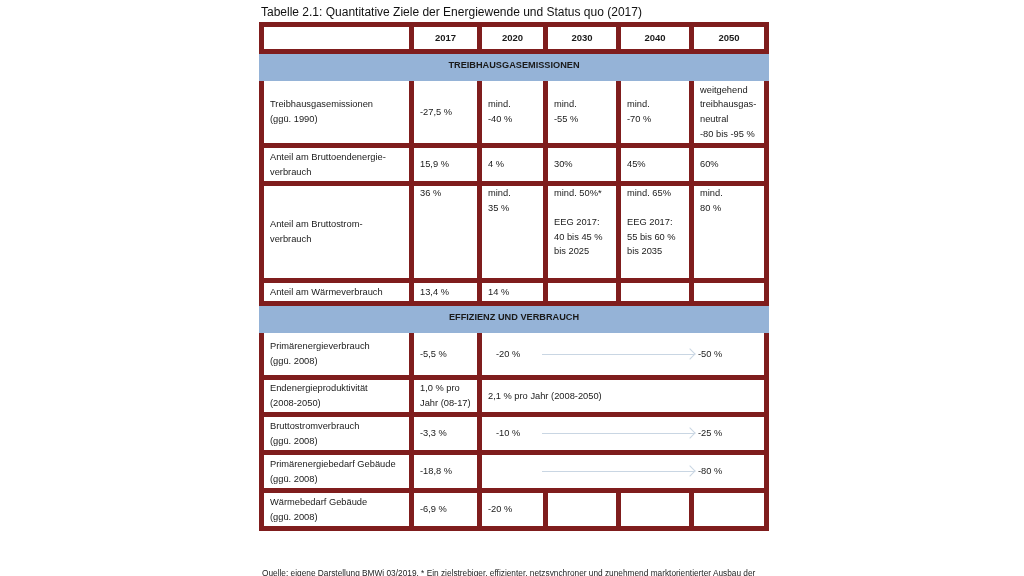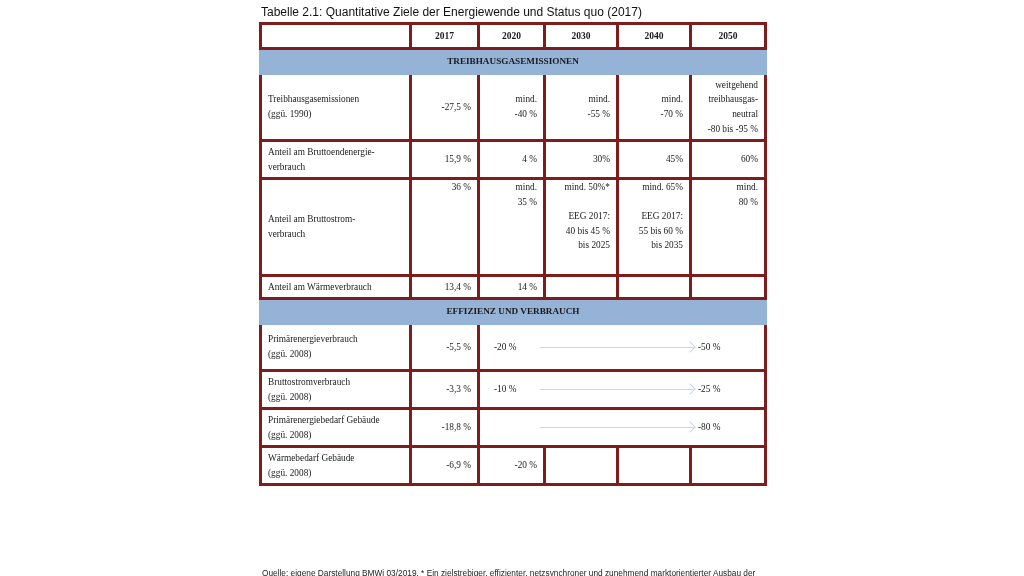--- a/index.html
+++ b/index.html
@@ -2,24 +2,24 @@
 <html><head>
 <meta charset="utf-8">
 <style>
   html, body { margin:0; padding:0; background:#ffffff; }
   body { width:1024px; height:576px; position:relative; overflow:hidden;
          font-family:"Liberation Sans", sans-serif; color:#1a1a1a; }
   .caption { position:absolute; left:261px; top:5px; font-size:12px; color:#111; white-space:nowrap; }
   .source { position:absolute; left:262px; top:568px; font-size:8.3px; color:#222; white-space:nowrap; }
   table { position:absolute; left:259px; top:22px; border-collapse:collapse; table-layout:fixed;
           width:505px; font-size:9.3px; }
-  td, th { border:3px solid #7f1d1d; padding:0 6px; vertical-align:middle; line-height:14.6px;font-family:Liberation Serif, serif; }
+  td, th { border:5px solid #7f1d1d; padding:0 6px; vertical-align:middle; line-height:14.6px; }
   th { font-weight:bold; text-align:center; height:22px; font-size:9.5px; }
   td.lbl { text-align:left; padding-left:6px; }
-  td.val { text-align:right; }
+  td.val { text-align:left; }
   tr.section td { background:#95b3d7; font-weight:bold; text-align:center; height:22px;
                   border-color:#95b3d7; font-size:9.2px; }
   td.top { vertical-align:top; }
   .span-cell { position:relative; }
   .arrow-row { display:flex; align-items:center; width:100%; }
   .arrow-row .start { width:42px; text-align:left; padding-left:8px; }
   .arrow-row .line { flex:1; height:1px; background:#c9d6e3; position:relative; margin:0 4px; }
   .arrow-row .line::after { content:""; position:absolute; right:0; top:-4px; width:7px; height:7px;
                             border-top:1px solid #c9d6e3; border-right:1px solid #c9d6e3; transform:rotate(45deg); }
   .arrow-row .end { width:60px; }
@@ -143,20 +143,31 @@
     <td class="val">-5,5 %</td>
     <td colspan="4" class="span-cell">
       <div class="arrow-row">
         <span class="start">-20 %</span>
         <span class="line"></span>
         <span class="end">-50 %</span>
       </div>
     </td>
   </tr>
 
+  <tr style="height:37px">
+    <td class="lbl">
+      <div>Endenergieproduktivität</div>
+      <div>(2008-2050)</div>
+    </td>
+    <td class="val">
+      <div>1,0 % pro</div>
+      <div>Jahr (08-17)</div>
+    </td>
+    <td colspan="4" class="val">2,1 % pro Jahr (2008-2050)</td>
+  </tr>
 
   <tr style="height:38px">
     <td class="lbl">
       <div>Bruttostromverbrauch</div>
       <div>(ggü. 2008)</div>
     </td>
     <td class="val">-3,3 %</td>
     <td colspan="4" class="span-cell">
       <div class="arrow-row">
         <span class="start">-10 %</span>

